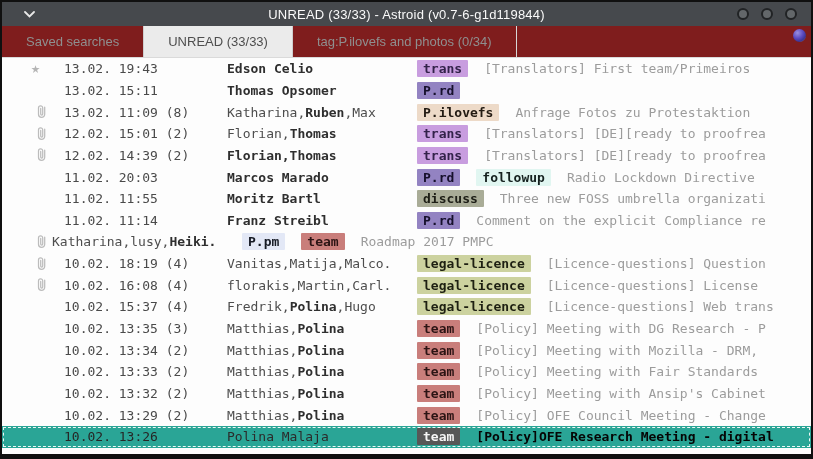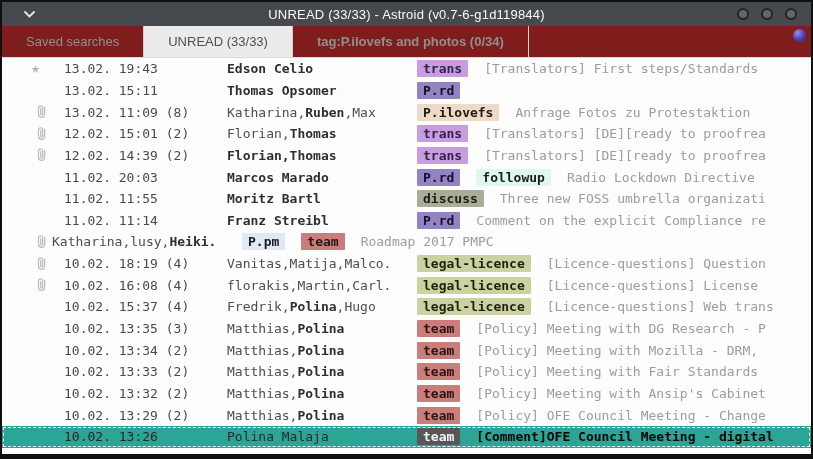--- a/index.html
+++ b/index.html
@@ -16,21 +16,21 @@
   .winbtns{margin-left:auto;display:flex;gap:12px;margin-right:14px;z-index:2;}
   .winbtn{width:12px;height:12px;border-radius:50%;background:#63676a;
     border:2px solid #212325;box-sizing:border-box;}
   
   .tabbar{flex:0 0 31px;background:#7f1d1d;border-bottom:1px solid #dadada;
     display:flex;align-items:stretch;position:relative;}
   .tab{display:flex;align-items:center;padding:0 24px;font-size:13px;
     color:#8f8f8f;cursor:default;}
   .tab.active{background:#ebebeb;border-left:1px solid #cfcfcf;
     border-right:1px solid #cfcfcf;color:#4e4e4e;}
-  .tab.bordered{border-right:1px solid #d7d7d7;font-weight:bold;}
+  .tab.bordered{border-right:1px solid #d7d7d7;}
   .globe{position:absolute;right:5px;top:3px;width:13px;height:13px;border-radius:50%;
     background:radial-gradient(circle at 35% 30%,#9a8fe0 0%,#5a49c0 45%,#3d3490 70%,#9aa0ab 100%);}
   
   .list{flex:1;background:#fdfdfd;font-family:"DejaVu Sans Mono","Liberation Mono",monospace;
     font-size:13px;overflow:hidden;}
   .row{display:flex;align-items:center;height:21.65px;white-space:nowrap;overflow:hidden;}
   .c-icon{flex:0 0 50px;display:flex;justify-content:flex-end;align-items:center;
     padding-right:4px;box-sizing:border-box;}
   .star{color:#b5b5b5;font-size:15px;line-height:1;display:none;margin-right:8px;}
   .clip{display:none;}
@@ -75,21 +75,21 @@
   <div class="list" id="thread-list">
       <div class="row">
     <span class="c-icon">
       <span class="star" style="display: inline;">★</span>
 
     </span>
     <span class="c-date">13.02. 19:43</span>
     <span class="c-auth"><span class="b">Edson Celio</span></span>
     <span class="c-rest">
       <span class="chip" style="background: rgb(200, 157, 223); color: rgb(51, 34, 74);">trans</span>
-          <span class="subj">[Translators] First steps/Standards</span>
+          <span class="subj">[Translators] First team/Primeiros</span>
     </span>
   </div>
       <div class="row">
     <span class="c-icon">
       
       
     </span>
     <span class="c-date">13.02. 15:11</span>
     <span class="c-auth"><span class="b">Thomas Opsomer</span></span>
     <span class="c-rest">
@@ -291,18 +291,18 @@
   </div>
       <div class="row sel">
     <span class="c-icon">
       
       
     </span>
     <span class="c-date">10.02. 13:26</span>
     <span class="c-auth"><span>Polina Malaja</span></span>
     <span class="c-rest">
       <span class="chip" style="background: rgb(87, 87, 87); color: rgb(245, 245, 245);">team</span>
-          <span class="subj">[Comment]OFE Council Meeting - digital</span>
+          <span class="subj">[Policy]OFE Research Meeting - digital</span>
     </span>
   </div>
     </div>
 
 </div>
 
 </body></html>

